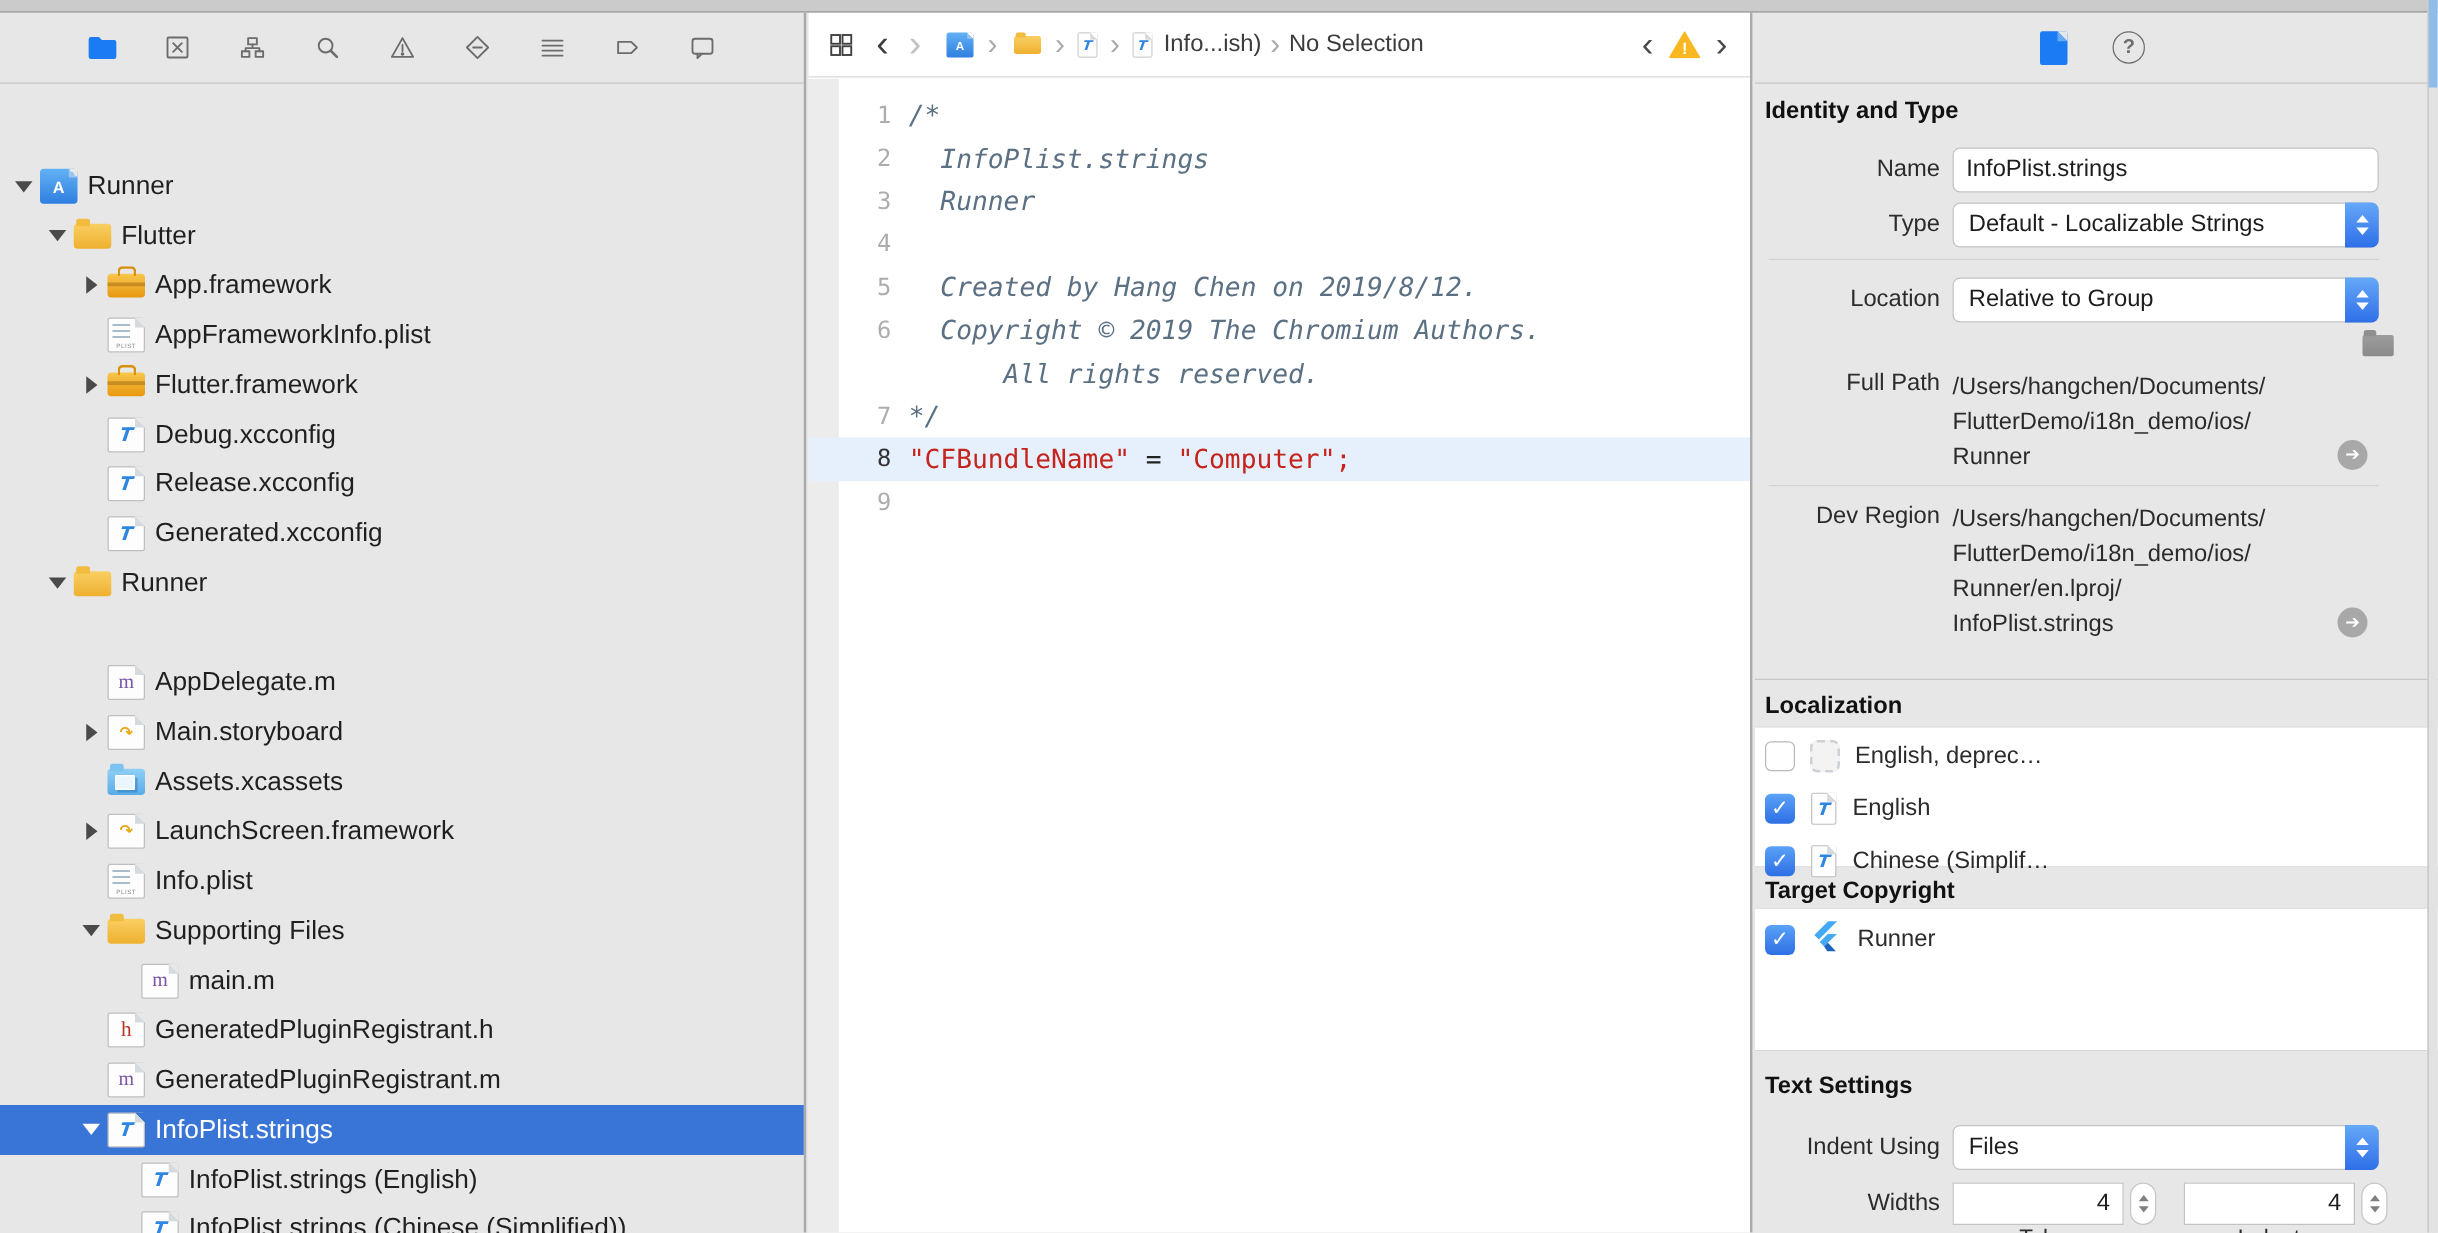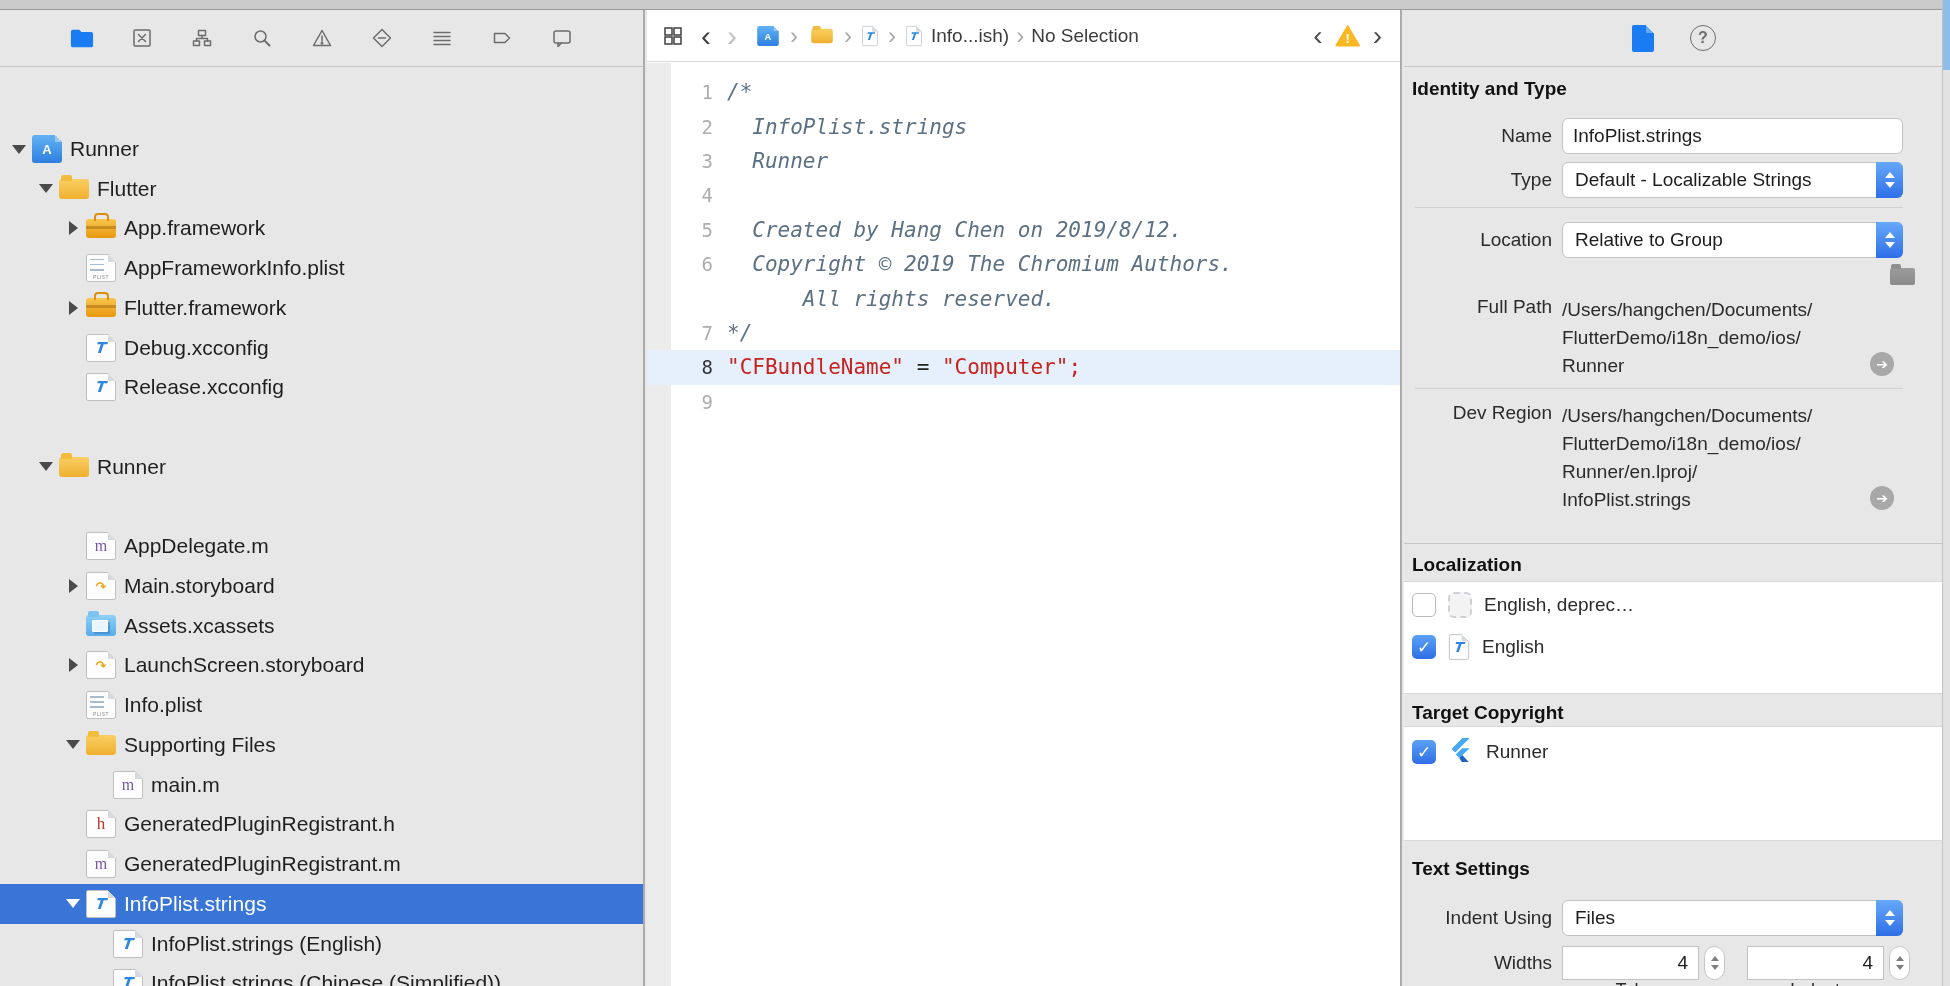--- a/index.html
+++ b/index.html
@@ -272,20 +272,27 @@
           </span>
     <span class="tlabel">Debug.xcconfig</span>
   </div>
         <div class="trow" style="top: 299.38px; padding-left: 62px;">
     <span class="tri none"></span>
     <span class="ficon page i-xcconfig">
             <i class="fold"></i>
           </span>
     <span class="tlabel">Release.xcconfig</span>
   </div>
+        <div class="trow" style="top: 339.11px; padding-left: 62px;">
+    <span class="tri none"></span>
+    <span class="ficon page i-xcconfig">
+            <i class="fold"></i>
+          </span>
+    <span class="tlabel">Generated.xcconfig</span>
+  </div>
         <div class="trow" style="top: 378.84px; padding-left: 35px;">
     <span class="tri open"></span>
     <span class="ficon i-folder"></span>
     <span class="tlabel">Runner</span>
   </div>
         <div class="trow" style="top: 458.3px; padding-left: 62px;">
     <span class="tri none"></span>
     <span class="ficon page i-m">
             <i class="fold"></i>
           </span>
@@ -301,21 +308,21 @@
         <div class="trow" style="top: 537.76px; padding-left: 62px;">
     <span class="tri none"></span>
     <span class="ficon i-xcassets"></span>
     <span class="tlabel">Assets.xcassets</span>
   </div>
         <div class="trow" style="top: 577.49px; padding-left: 62px;">
     <span class="tri closed"></span>
     <span class="ficon page i-storyboard">
             <i class="fold"></i>
           </span>
-    <span class="tlabel">LaunchScreen.storyboard</span>
+    <span class="tlabel">LaunchScreen.framework</span>
   </div>
         <div class="trow" style="top: 617.22px; padding-left: 62px;">
     <span class="tri none"></span>
     <span class="ficon page i-plist">
             <i class="fold"></i>
           </span>
     <span class="tlabel">Info.plist</span>
   </div>
         <div class="trow" style="top: 656.95px; padding-left: 62px;">
     <span class="tri open"></span>
@@ -509,20 +516,27 @@
     <span class="dashed"></span>
     <span class="llabel">English, deprec…</span>
   </div>
           <div class="lrow">
     <span class="cb on"></span>
     <span class="page i-strings">
               <i class="fold"></i>
             </span>
     <span class="llabel">English</span>
   </div>
+          <div class="lrow">
+    <span class="cb on"></span>
+    <span class="page i-strings">
+              <i class="fold"></i>
+            </span>
+    <span class="llabel">Chinese (Simplif…</span>
+  </div>
         </div>
 
       <div class="sect-head" style="top:634px">Target Copyright</div>
       <div class="white-block" style="top: 658px; height: 115px; padding-top: 4px;" id="target-list">
           <div class="lrow">
     <span class="cb on"></span>
     <span class="licon"><svg width="26" height="26" viewBox="0 0 26 26">
                 <path fill="#44A8F2" d="M14.5 1 3.5 12 l3.6 3.6 L21.7 1 Z"></path>
                 <path fill="#44A8F2" d="M14.2 11.2 7.8 17.6 l3.5 3.5 3.4-3.4 6.9-6.5 Z"></path>
                 <path fill="#1D63BF" d="M11.3 21.1 l3-3 6.4 6.9 h-6.9 Z"></path>

